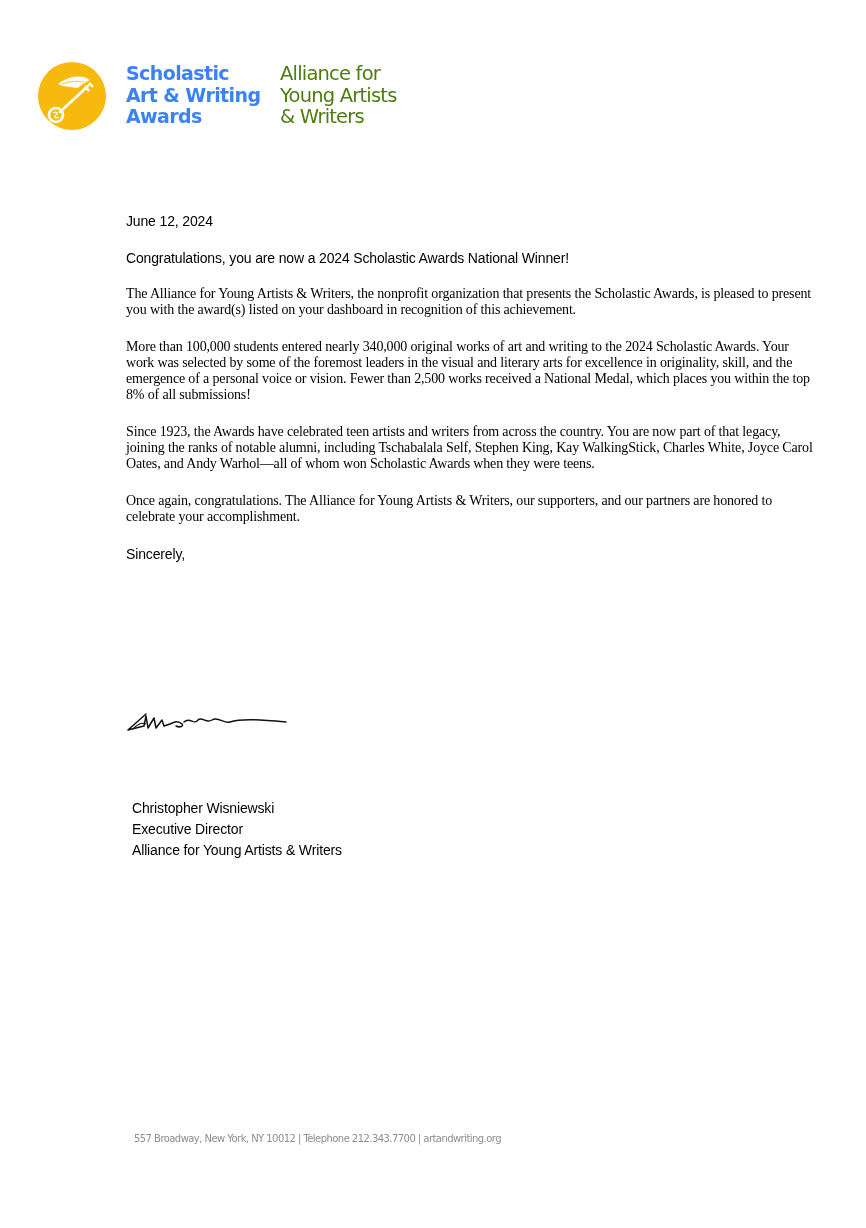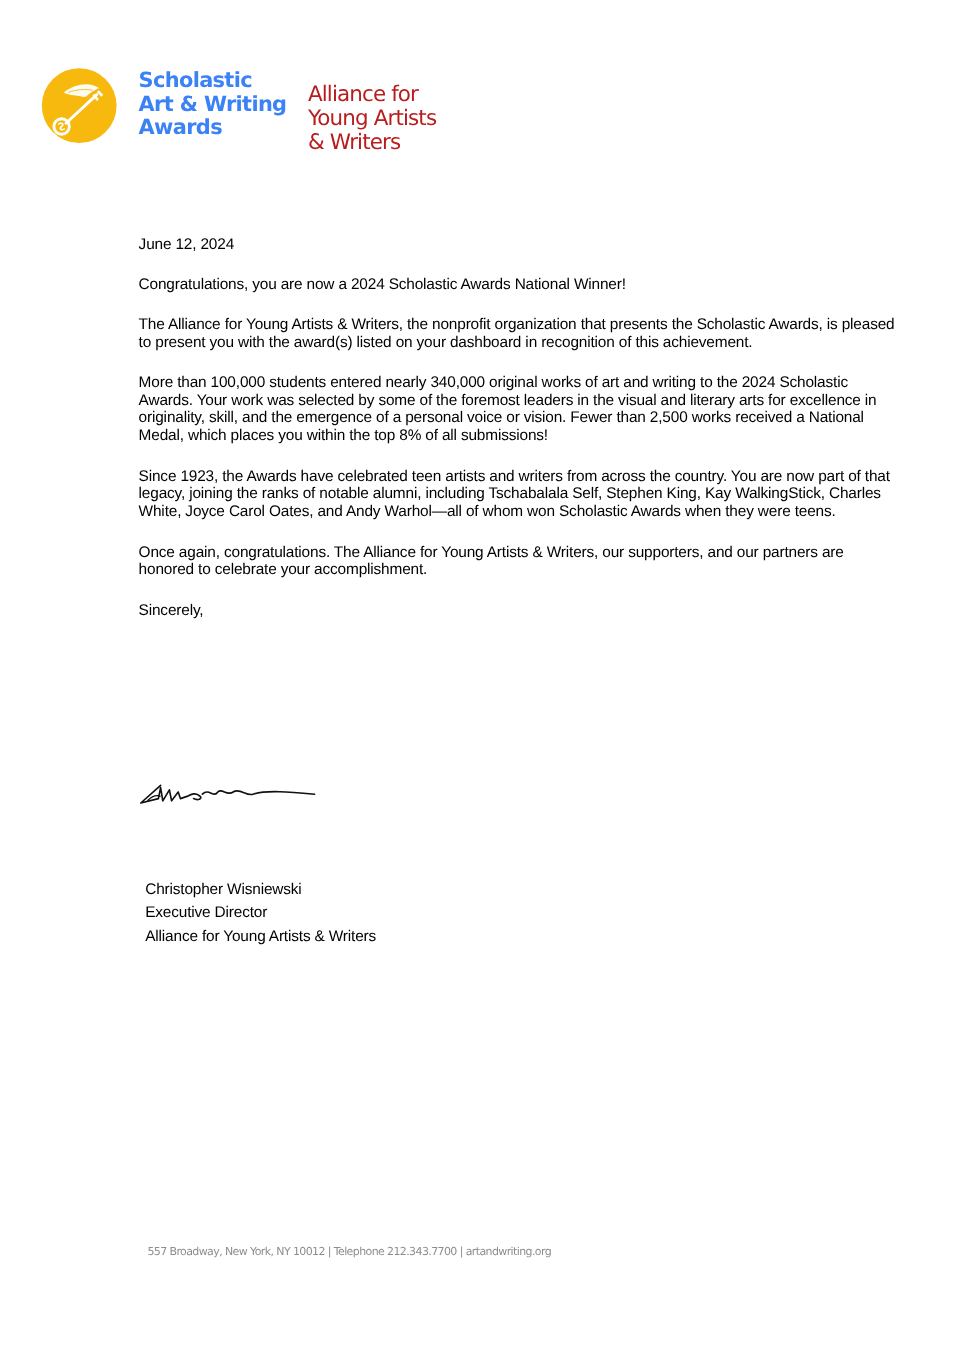--- a/index.html
+++ b/index.html
@@ -48,43 +48,42 @@
       letter-spacing: -0.6px;
     }
     .brand-secondary {
       position: absolute;
       left: 242px;
       top: 1px;
       font-family: "DejaVu Sans", sans-serif;
       font-weight: normal;
       font-size: 19.5px;
       line-height: 21.5px;
-      color: #b91c1c;
+      color: #4d7c0f;
       letter-spacing: -0.8px;
-      margin-top: 12px;
     }
     .brand-primary div, .brand-secondary div {
       white-space: nowrap;
     }
     .letter {
       position: absolute;
       left: 122px;
       top: 209px;
       width: 700px;
       font-size: 14px;
       line-height: 16px;
     }
     .letter p {
       margin: 4px;
       letter-spacing: -0.15px;
     }
     .date { margin-bottom: 21px !important; }
     .recipient { margin-bottom: 21px !important; }
     .opening { margin-bottom: 20px !important; }
-    .para { margin-bottom: 21px !important; }
+    .para { margin-bottom: 21px !important; font-family: Liberation Serif, serif; }
     .closing {
       margin-bottom: 0 !important;
     }
     .signature {
       position: absolute;
       left: 124px;
       top: 704px;
       width: 170px;
       height: 40px;
     }

